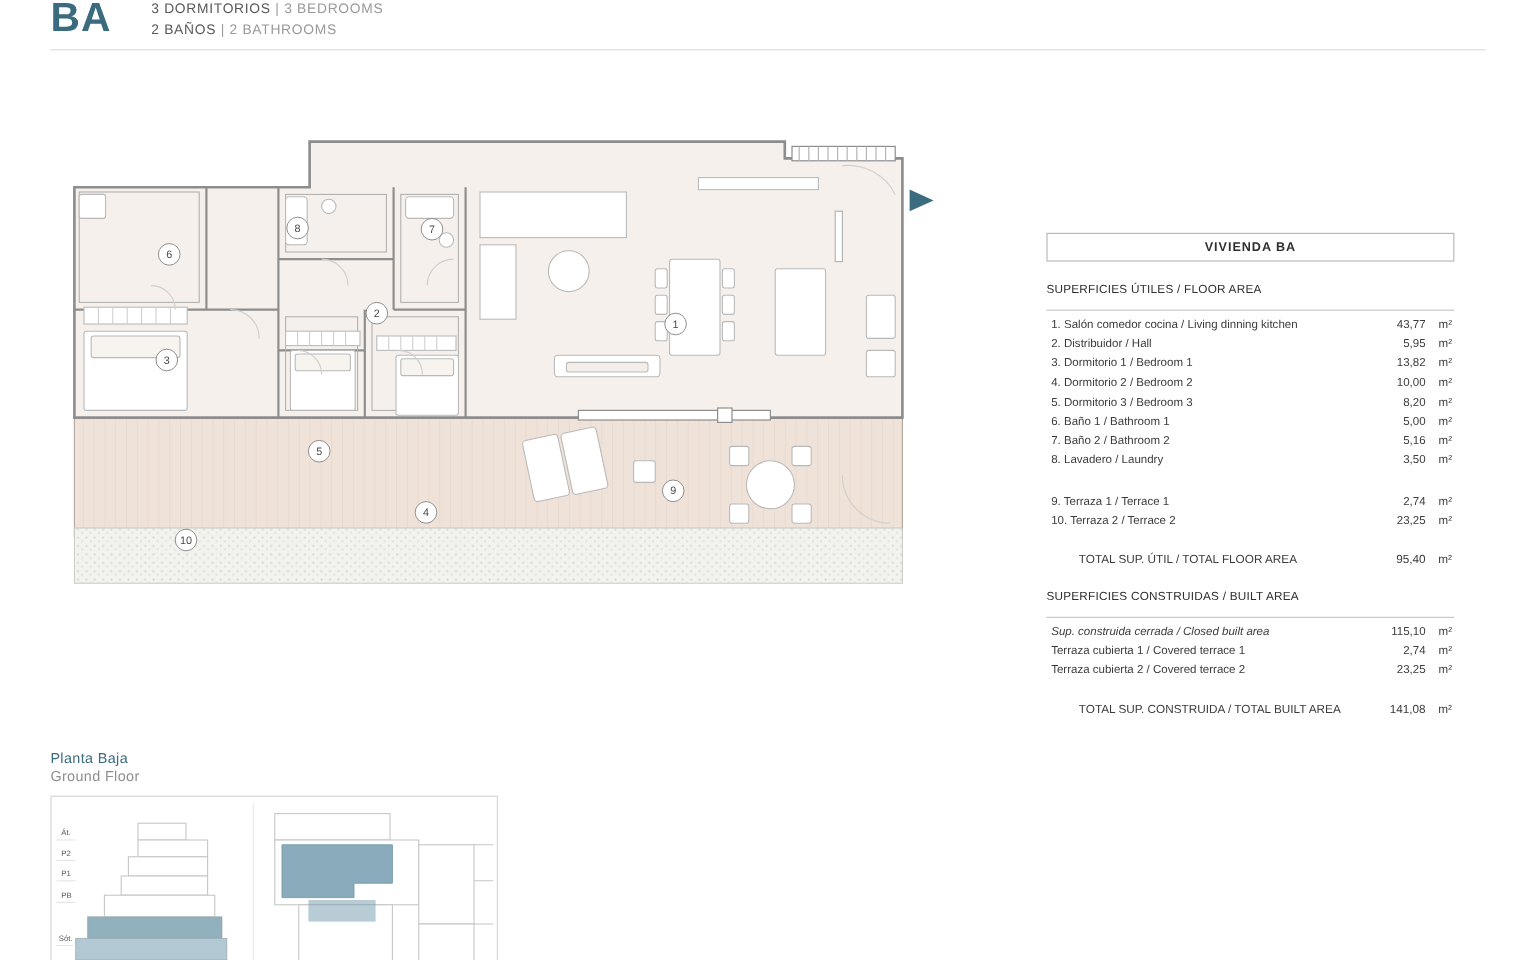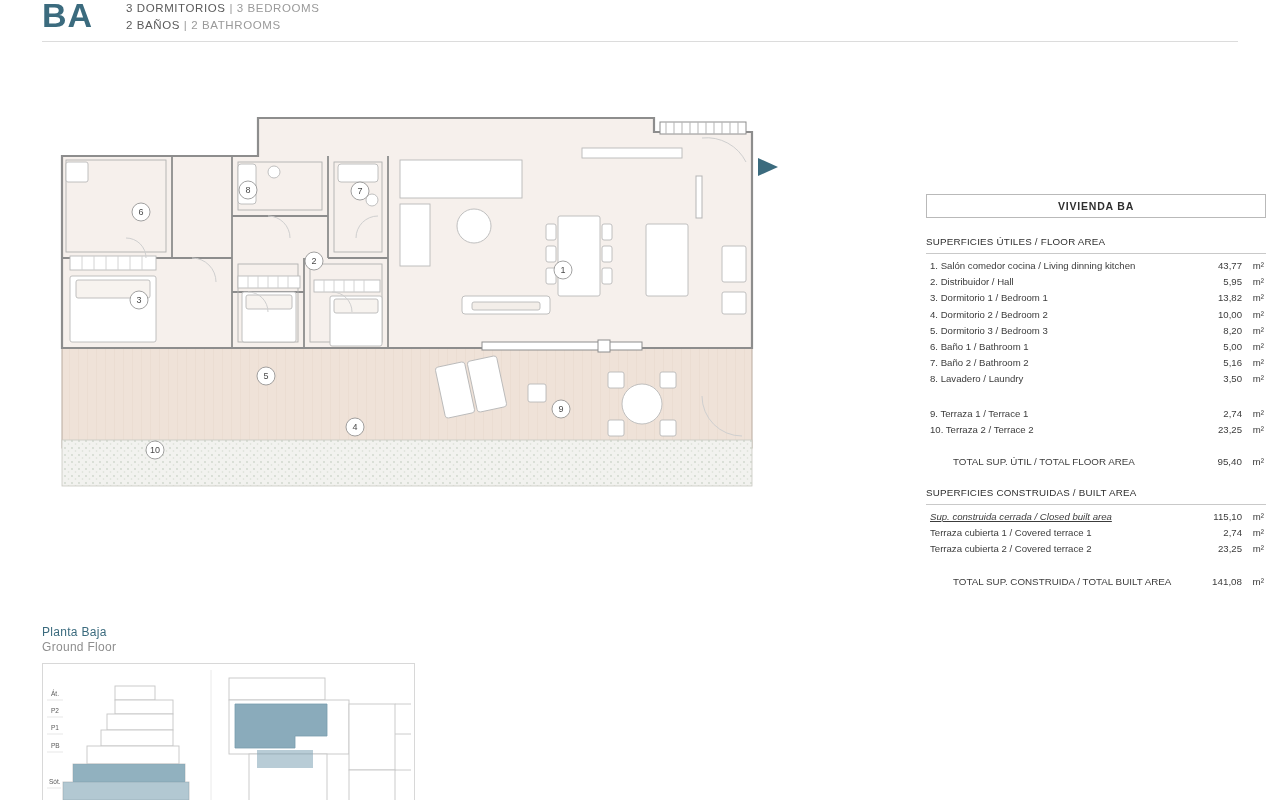--- a/index.html
+++ b/index.html
@@ -61,53 +61,53 @@
     font-family: "Liberation Sans", sans-serif;
     font-size: 9px;
     fill: #4a4a4a;
     text-anchor: middle;
     dominant-baseline: central;
   }
 
   
   #spec {
     position: absolute;
-    left: 926px; top: 194px;
+    left: 872px; top: 194px;
     width: 340px;
     font-size: 9.6px;
     color: #3c3c3c;
   }
   .spec-title-box {
     border: 1px solid #b9b9b9;
     height: 24px;
     display: flex; align-items: center; justify-content: center;
     font-size: 10.5px;
     font-weight: bold;
     letter-spacing: 0.8px;
     color: #2f2f2f;
   }
   .sec-head {
     margin-top: 18px;
     font-size: 9.8px;
     letter-spacing: 0.2px;
     color: #2f2f2f;
-    padding-bottom: 6px;
+    padding-bottom: 11px;
     border-bottom: 1px solid #c9c9c9;
   }
   .rows { margin-top: 4px; }
   .row {
     display: flex;
     align-items: flex-start;
     line-height: 16.2px;
     white-space: nowrap;
   }
   .row .lbl { flex: 1 1 auto; padding-left: 4px; }
   .row .val { width: 44px; text-align: right; }
   .row .unit { width: 24px; text-align: right; padding-right: 2px; color:#3c3c3c; }
-  .row.italic .lbl { font-style: italic; text-decoration: underline; }
+  .row.italic .lbl { font-style: italic; }
   .gap-s { height: 14px; }
   .total-row {
     display: flex; align-items: baseline;
     margin-top: 16px;
     line-height: 15px;
     white-space: nowrap;
   }
   .total-row .lbl { flex: 1 1 auto; padding-left: 4px; font-size: 9.8px; margin-left: 23px; }
   .total-row .val { width: 44px; text-align: right; font-size: 9.8px; }
   .total-row .unit { width: 24px; text-align: right; padding-right: 2px; font-size: 9.8px;}

